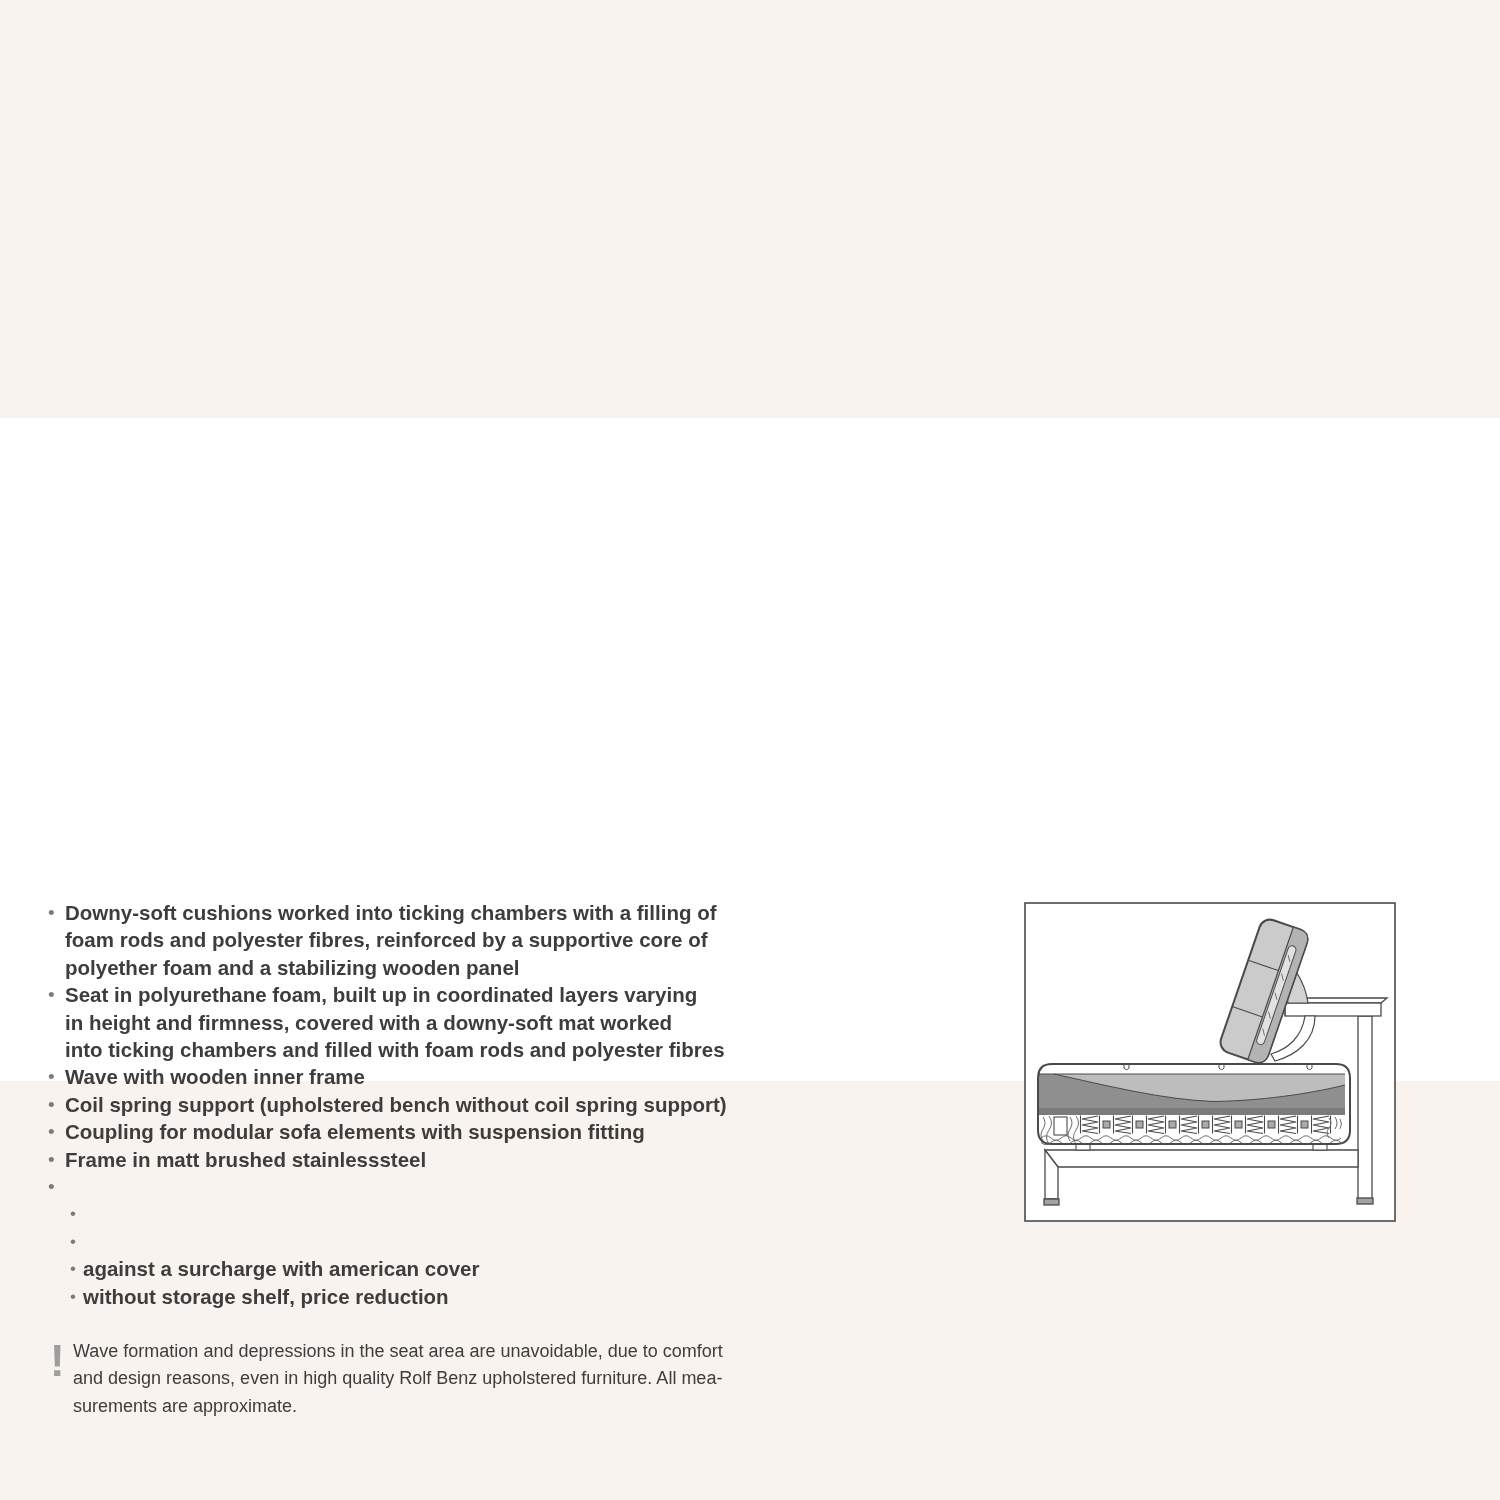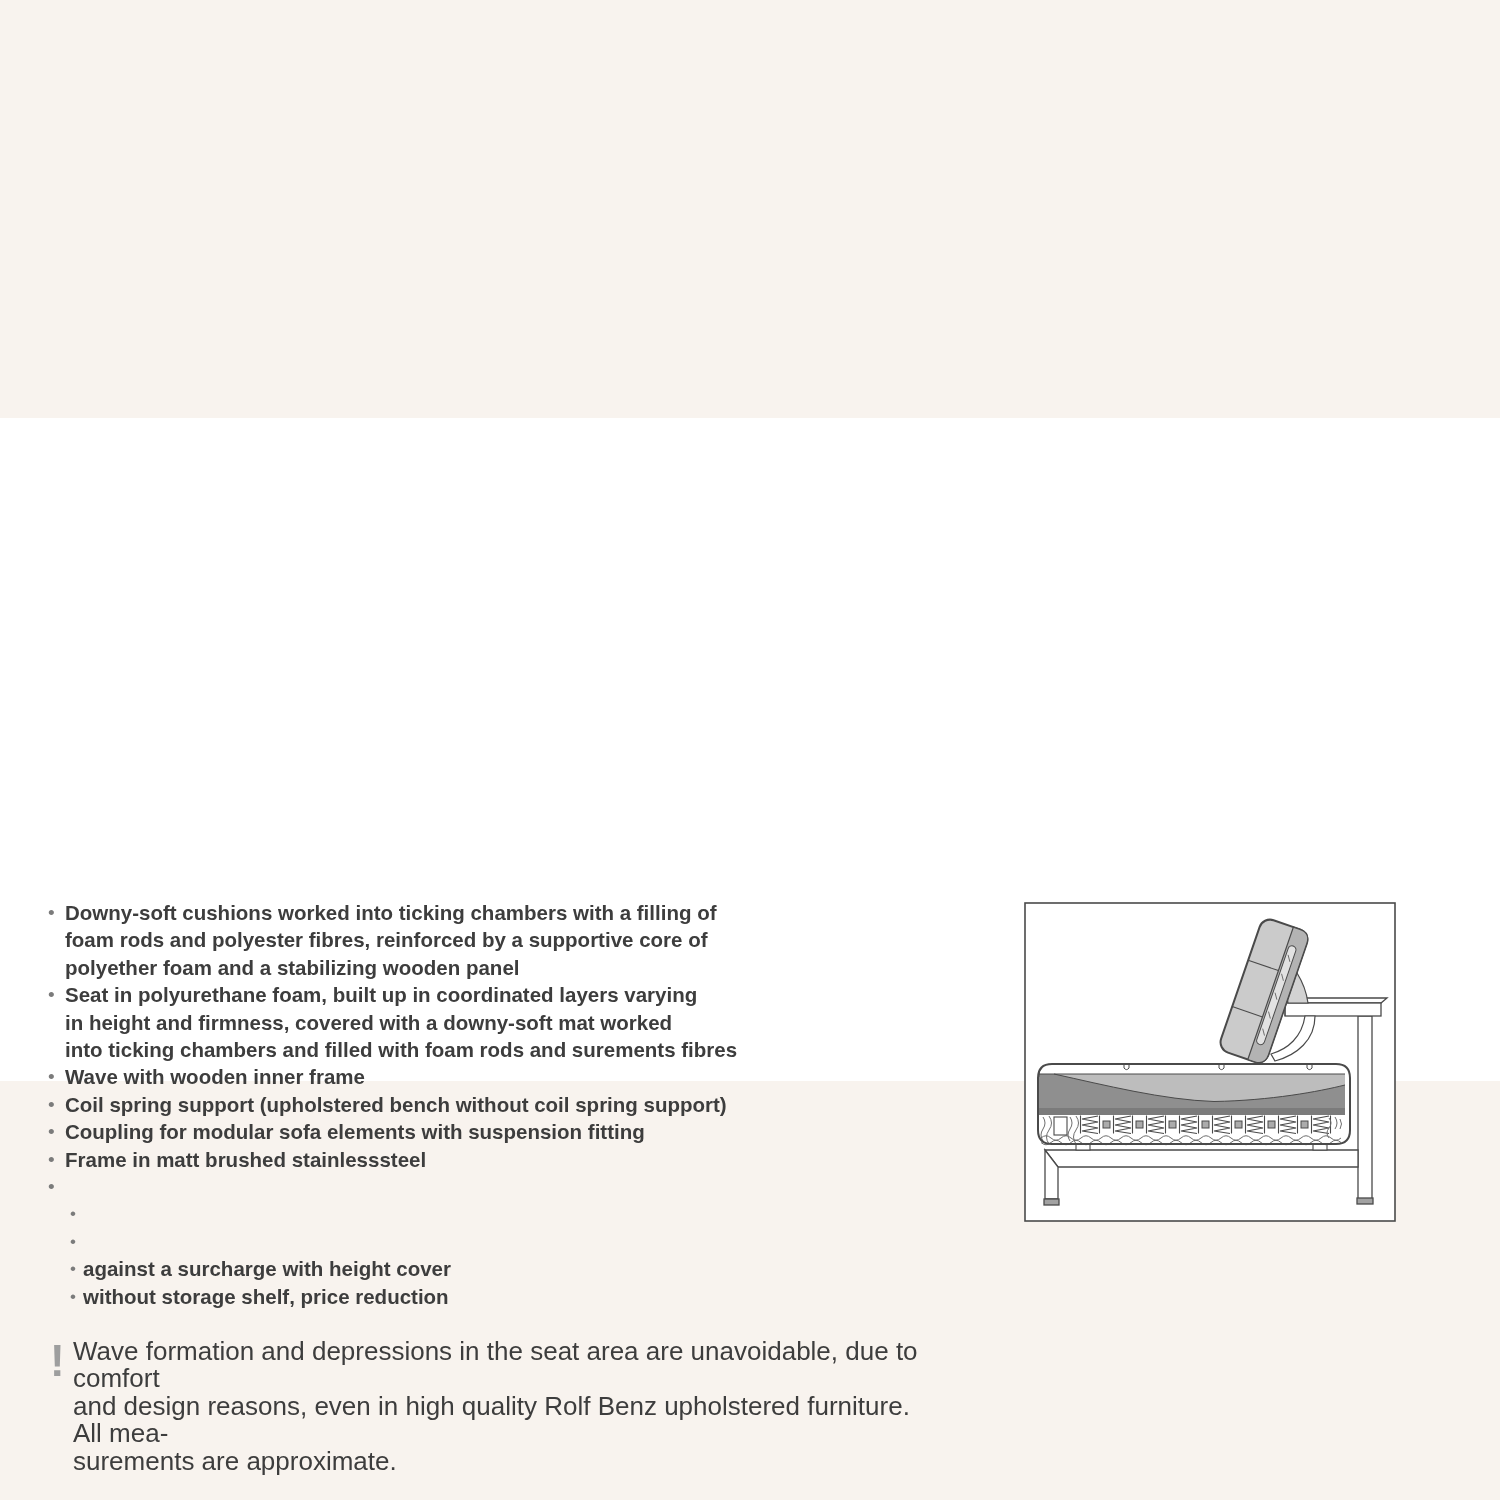--- a/index.html
+++ b/index.html
@@ -25,21 +25,21 @@
   .li.sub .dot{width:13px;font-size:17px;}
   .notice{
     position:absolute;left:50px;top:920px;width:880px;
     display:flex;align-items:flex-start;
   }
   .notice .mark{
     flex:none;width:23px;
     font-size:44px;line-height:46px;font-weight:bold;color:#9e9e9e;
   }
   .notice .txt{
-    font-size:26px;line-height:27.4px;color:#3d3d3d;white-space:pre-line;
+    font-size:18px;line-height:27.4px;color:#3d3d3d;white-space:pre-line;
   }
   .diagram{
     position:absolute;left:1024px;top:484px;width:372px;height:320px;
   }
   .diagram svg{display:block;width:100%;height:100%;}
 </style>
 </head>
 <body>
 
 <div class="content-band">
@@ -48,21 +48,21 @@
     <div class="li">
       <span class="dot">•</span>
       <span class="txt">Downy-soft cushions worked into ticking chambers with a filling of
 foam rods and polyester fibres, reinforced by a supportive core of
 polyether foam and a stabilizing wooden panel</span>
     </div>
     <div class="li">
       <span class="dot">•</span>
       <span class="txt">Seat in polyurethane foam, built up in coordinated layers varying
 in height and firmness, covered with a downy-soft mat worked
-into ticking chambers and filled with foam rods and surements fibres</span>
+into ticking chambers and filled with foam rods and polyester fibres</span>
     </div>
     <div class="li">
       <span class="dot">•</span>
       <span class="txt">Wave with wooden inner frame</span>
     </div>
     <div class="li">
       <span class="dot">•</span>
       <span class="txt">Coil spring support (upholstered bench without coil spring support)</span>
     </div>
     <div class="li">
@@ -78,21 +78,21 @@
     </div>
     <div>
       <div class="li sub">
         <span class="dot">•</span>
       </div>
       <div class="li sub">
         <span class="dot">•</span>
       </div>
       <div class="li sub">
         <span class="dot">•</span>
-        <span class="txt">against a surcharge with height cover</span>
+        <span class="txt">against a surcharge with american cover</span>
       </div>
       <div class="li sub">
         <span class="dot">•</span>
         <span class="txt">without storage shelf, price reduction</span>
       </div>
     </div>
   </div>
 
   <div class="notice">
     <span class="mark">!</span>

